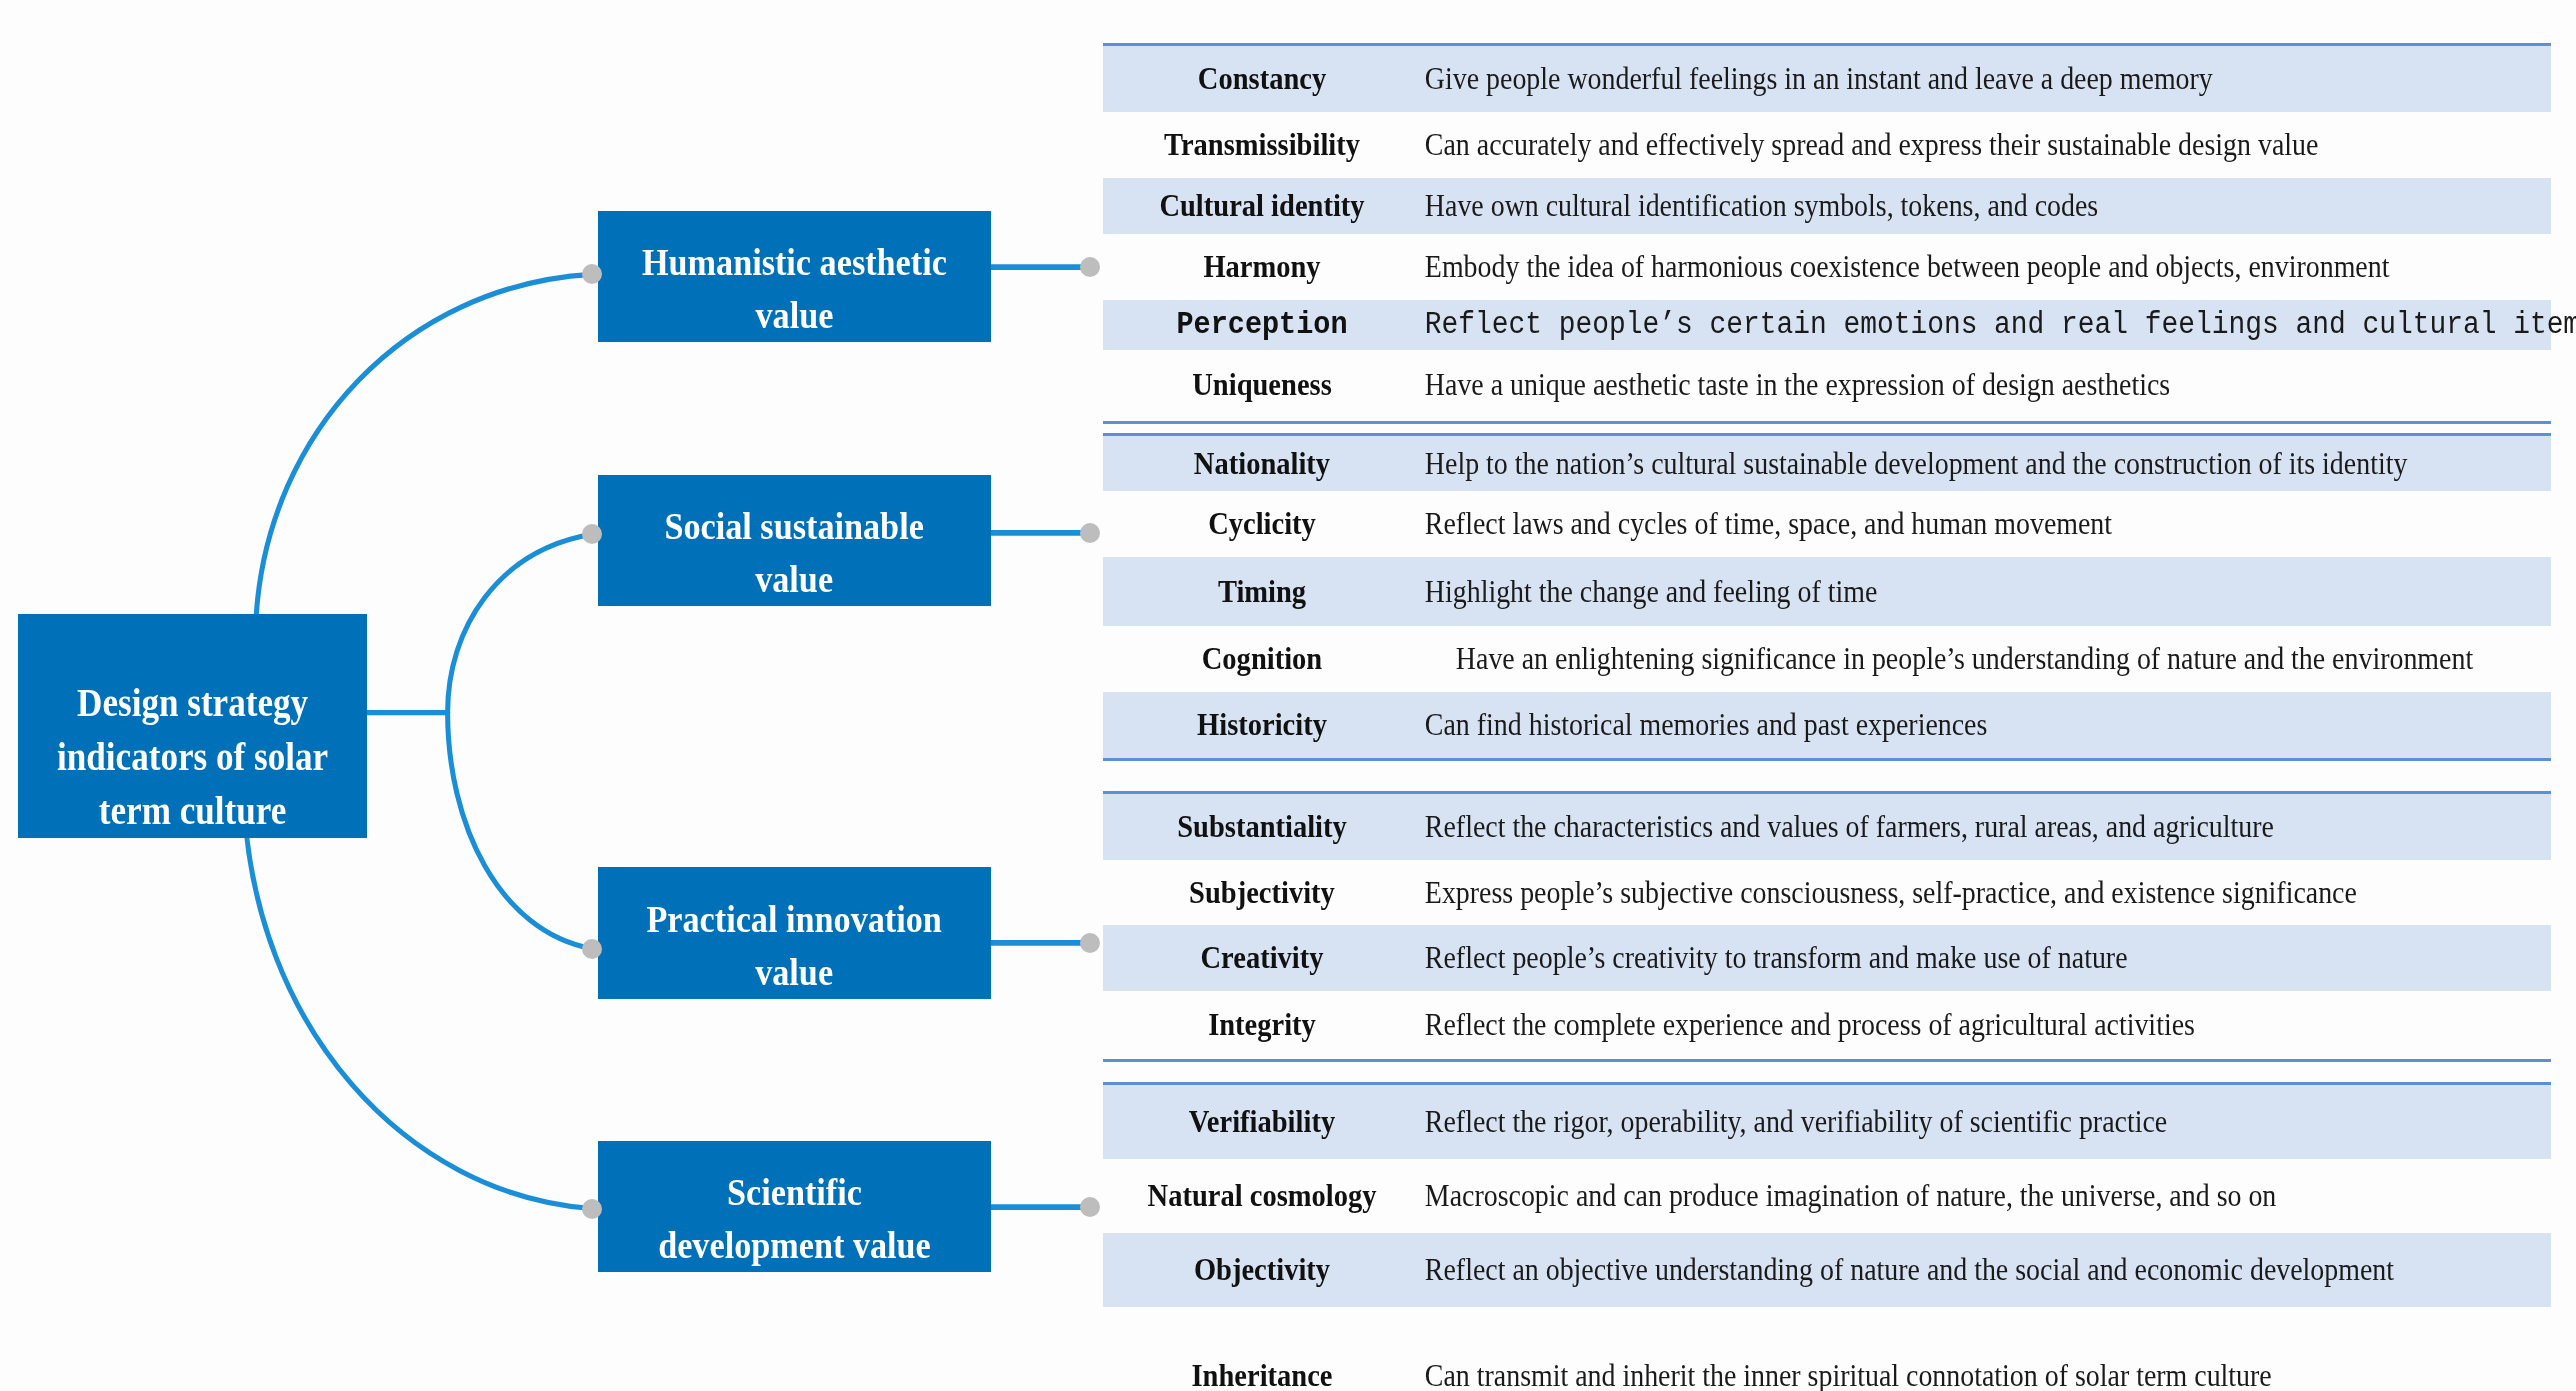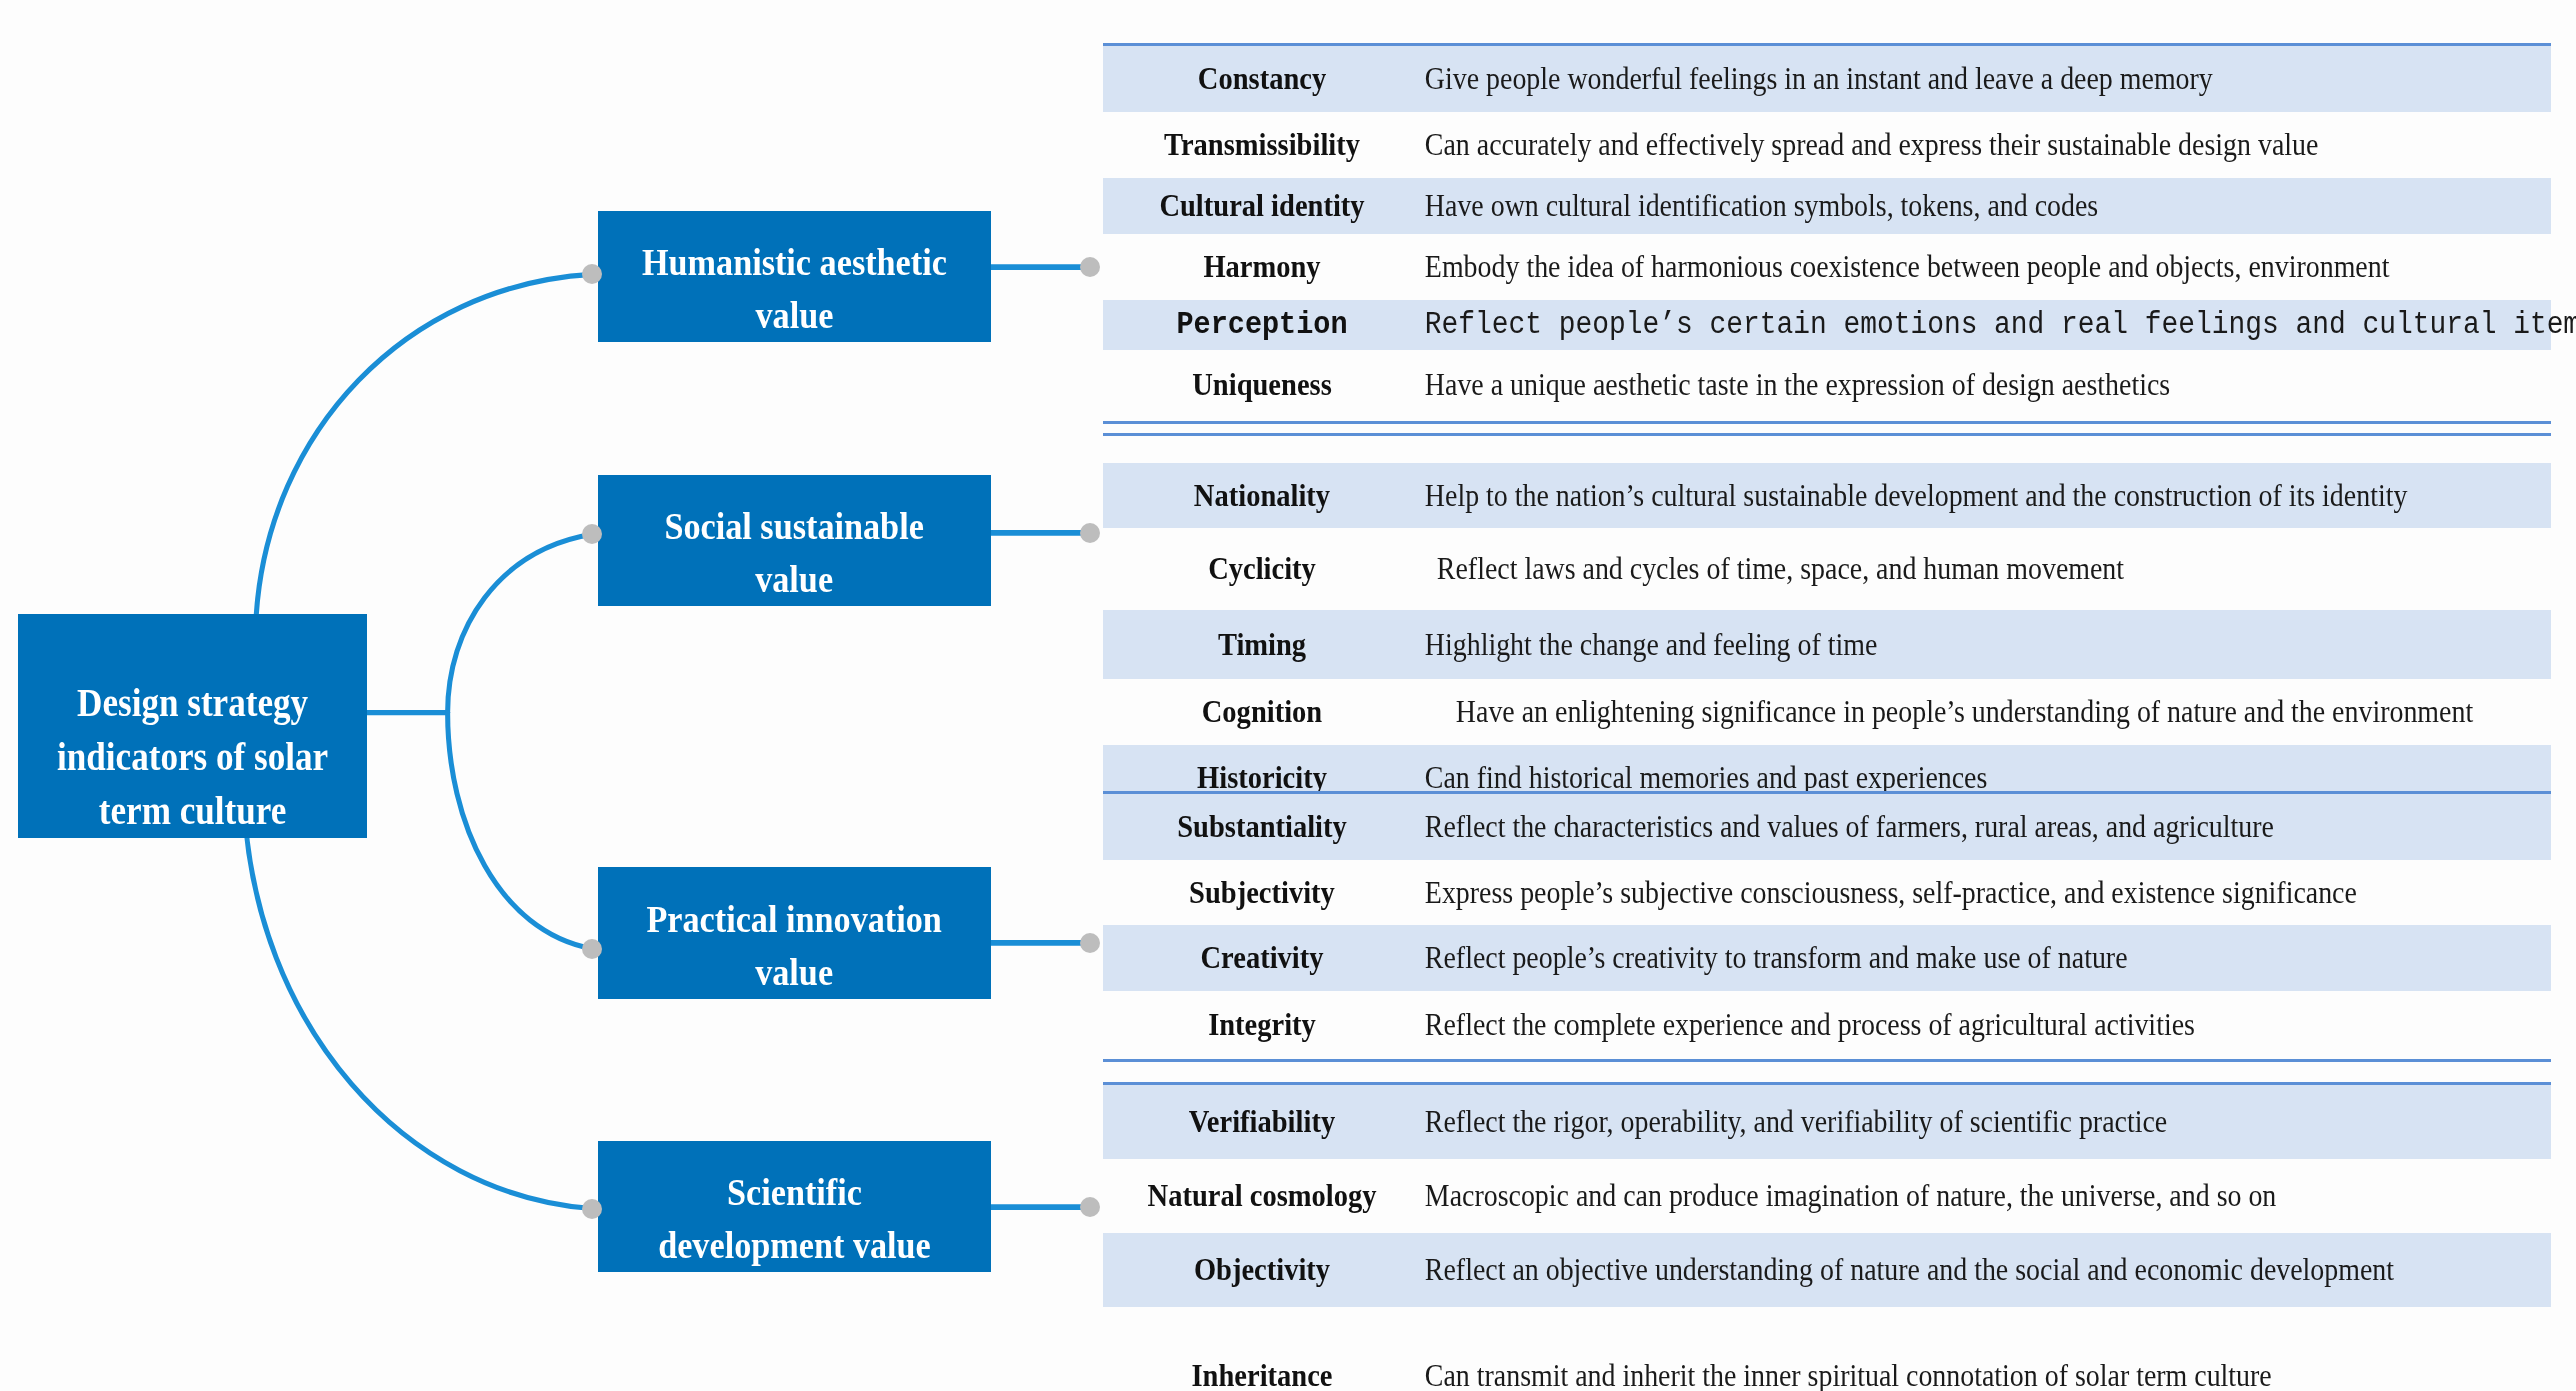--- a/index.html
+++ b/index.html
@@ -151,25 +151,25 @@
       <span class="term">Perception</span>
       <span class="desc">Reflect people’s certain emotions and real feelings  and cultural items</span>
     </div>
     <div class="row" style="height:71px;">
       <span class="term">Uniqueness</span>
       <span class="desc">Have a unique aesthetic taste in the expression of design aesthetics</span>
     </div>
   </div>
 
   <div class="table" style="top:433px;">
-    <div class="row band" style="height:65px;margin-top:27px;">
+    <div class="row band" style="height:55px;">
       <span class="term">Nationality</span>
       <span class="desc">Help to the nation’s cultural sustainable development and the construction of its identity</span>
     </div>
-    <div class="row" style="height:82px;gap:12px;">
+    <div class="row" style="height:66px;">
       <span class="term">Cyclicity</span>
       <span class="desc">Reflect laws and cycles of time, space, and human movement</span>
     </div>
     <div class="row band" style="height:69px;">
       <span class="term">Timing</span>
       <span class="desc">Highlight the change and feeling of time</span>
     </div>
     <div class="row" style="height:66px;gap:31px;">
       <span class="term">Cognition</span>
       <span class="desc">Have an enlightening significance in people’s understanding of nature and the environment</span>

